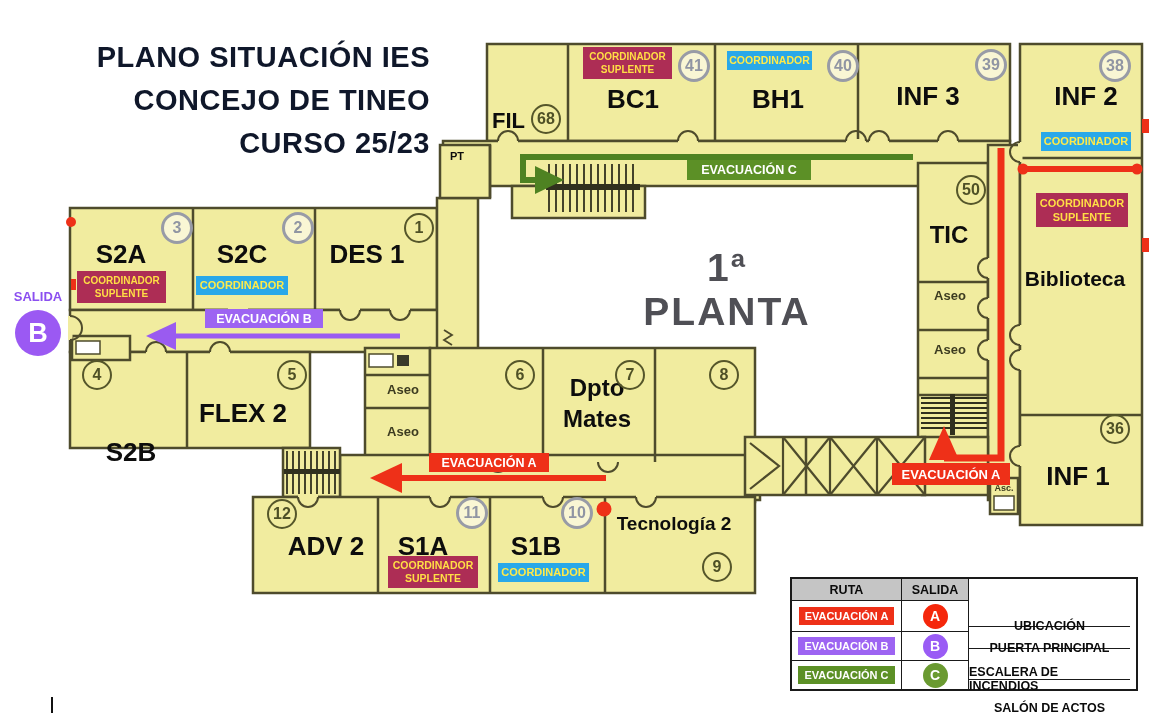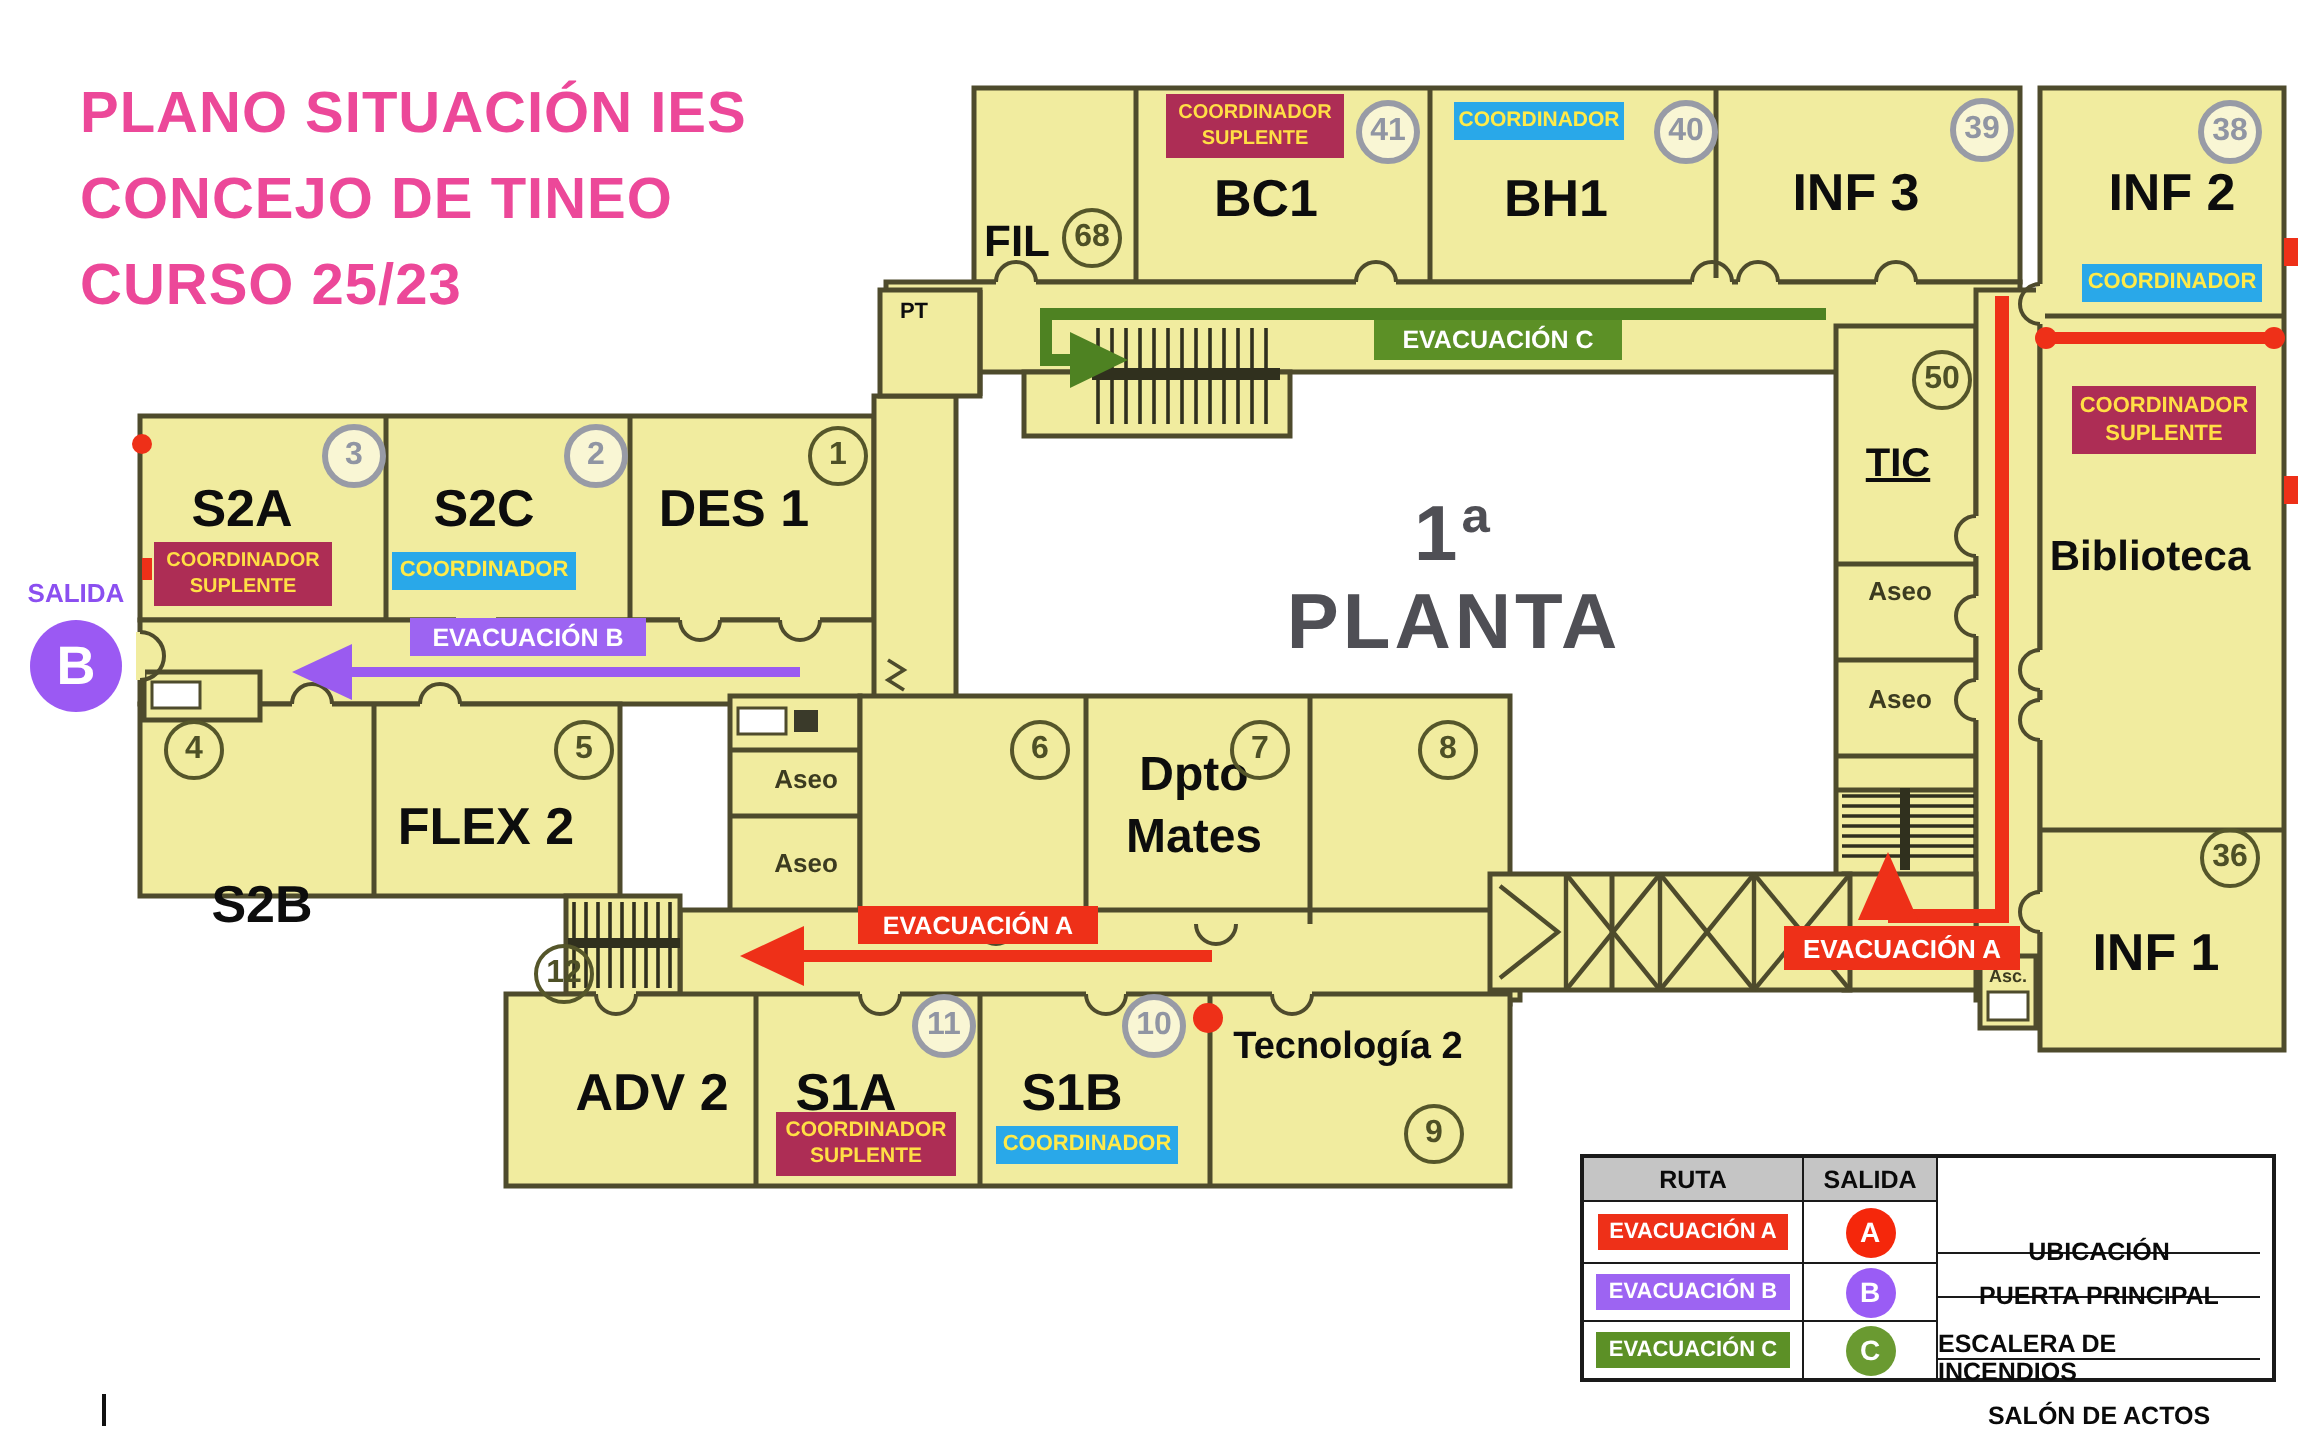--- a/index.html
+++ b/index.html
@@ -1,21 +1,21 @@
 <!DOCTYPE html>
 <html><head>
 <meta charset="utf-8">
 <style>
   html,body{margin:0;padding:0;background:#fff;}
   #stage{position:relative;width:1157px;height:719px;background:#fff;overflow:hidden;
          font-family:"Liberation Sans","DejaVu Sans",sans-serif;}
   #plan-svg{position:absolute;left:0;top:0;}
   .lbl{position:absolute;font-weight:bold;color:#0d0d0d;text-align:center;white-space:nowrap;}
-  .title{position:absolute;left:40px;top:36px;width:390px;text-align:left;
-         font-size:29px;font-weight:bold;color:#ec4899;line-height:43px;letter-spacing:0.5px;}
+  .title{position:absolute;left:40px;top:36px;width:390px;text-align:right;
+         font-size:29px;font-weight:bold;color:#0f172a;line-height:43px;letter-spacing:0.5px;}
   .planta{position:absolute;left:617px;top:246px;width:220px;text-align:center;
           font-size:39px;font-weight:bold;color:#4f4f55;letter-spacing:2px;}
   .circle{position:absolute;border-radius:50%;text-align:center;font-weight:bold;box-sizing:border-box;}
   .circle.gray{width:32px;height:32px;border:3px solid #989ba6;color:#9095a3;
                background:rgba(255,255,255,.55);font-size:16px;line-height:26px;}
   .circle.olive{width:30px;height:30px;border:2.5px solid #55562a;color:#4e5026;
                 background:transparent;font-size:16px;line-height:25px;}
   .badge-crimson{position:absolute;background:#ad2d55;color:#ffdf45;text-align:center;
                  font-weight:bold;font-size:10px;line-height:13px;padding:3px 2px;box-sizing:border-box;}
   .badge-blue{position:absolute;background:#29a8e9;color:#ffea49;text-align:center;
@@ -261,21 +261,21 @@
   <div class="lbl" style="left:1026px;top:81px;width:120px;font-size:26px;">INF 2</div>
   <div class="lbl" style="left:61px;top:239px;width:120px;font-size:26px;">S2A</div>
   <div class="lbl" style="left:182px;top:239px;width:120px;font-size:26px;">S2C</div>
   <div class="lbl" style="left:307px;top:239px;width:120px;font-size:26px;">DES 1</div>
   <div class="lbl" style="left:71px;top:398px;width:120px;font-size:26px;margin-top:39px;">S2B</div>
   <div class="lbl" style="left:183px;top:398px;width:120px;font-size:26px;">FLEX 2</div>
   <div class="lbl" style="left:537px;top:372px;width:120px;font-size:24px;line-height:31px;">
     <div>Dpto</div>
     <div>Mates</div>
   </div>
-  <div class="lbl" style="left:909px;top:221px;width:80px;font-size:20px;text-decoration:underline;">TIC</div>
+  <div class="lbl" style="left:909px;top:221px;width:80px;font-size:24px;">TIC</div>
   <div class="lbl" style="left:1015px;top:267px;width:120px;font-size:21px;">Biblioteca</div>
   <div class="lbl" style="left:1018px;top:461px;width:120px;font-size:26px;">INF 1</div>
   <div class="lbl" style="left:266px;top:531px;width:120px;font-size:26px;">ADV 2</div>
   <div class="lbl" style="left:363px;top:531px;width:120px;font-size:26px;">S1A</div>
   <div class="lbl" style="left:476px;top:531px;width:120px;font-size:26px;">S1B</div>
   <div class="lbl" style="left:604px;top:513px;width:140px;font-size:19px;">Tecnología 2</div>
   <div class="lbl" style="left:444px;top:150px;width:26px;font-size:11px;">PT</div>
   <div class="lbl aseo" style="left:925px;top:288px;width:50px;">Aseo</div>
   <div class="lbl aseo" style="left:925px;top:342px;width:50px;">Aseo</div>
   <div class="lbl aseo" style="left:378px;top:382px;width:50px;">Aseo</div>
@@ -293,21 +293,21 @@
   <div class="circle olive" style="left:956px;top:175px;">50</div>
   <div class="circle olive" style="left:1100px;top:414px;">36</div>
   <div class="circle olive" style="left:82px;top:360px;">4</div>
   <div class="circle olive" style="left:277px;top:360px;">5</div>
   <div class="circle olive" style="left:505px;top:360px;">6</div>
   <div class="circle olive" style="left:615px;top:360px;">7</div>
   <div class="circle olive" style="left:709px;top:360px;">8</div>
   <div class="circle olive" style="left:702px;top:552px;">9</div>
   <div class="circle gray" style="left:561px;top:497px;">10</div>
   <div class="circle gray" style="left:456px;top:497px;">11</div>
-  <div class="circle olive" style="left:267px;top:472px;">12</div>
+  <div class="circle olive" style="left:267px;top:499px;">12</div>
 
   <div class="badge-crimson" style="left:583px;top:47px;width:89px;">
     <div>COORDINADOR</div>
     <div>SUPLENTE</div>
   </div>
   <div class="badge-blue" style="left:727px;top:51px;width:85px;font-size:10.5px;">COORDINADOR</div>
   <div class="badge-blue" style="left:1041px;top:132px;width:90px;">COORDINADOR</div>
   <div class="badge-crimson" style="left:1036px;top:193px;width:92px;font-size:11px;line-height:14px;">
     <div>COORDINADOR</div>
     <div>SUPLENTE</div>

